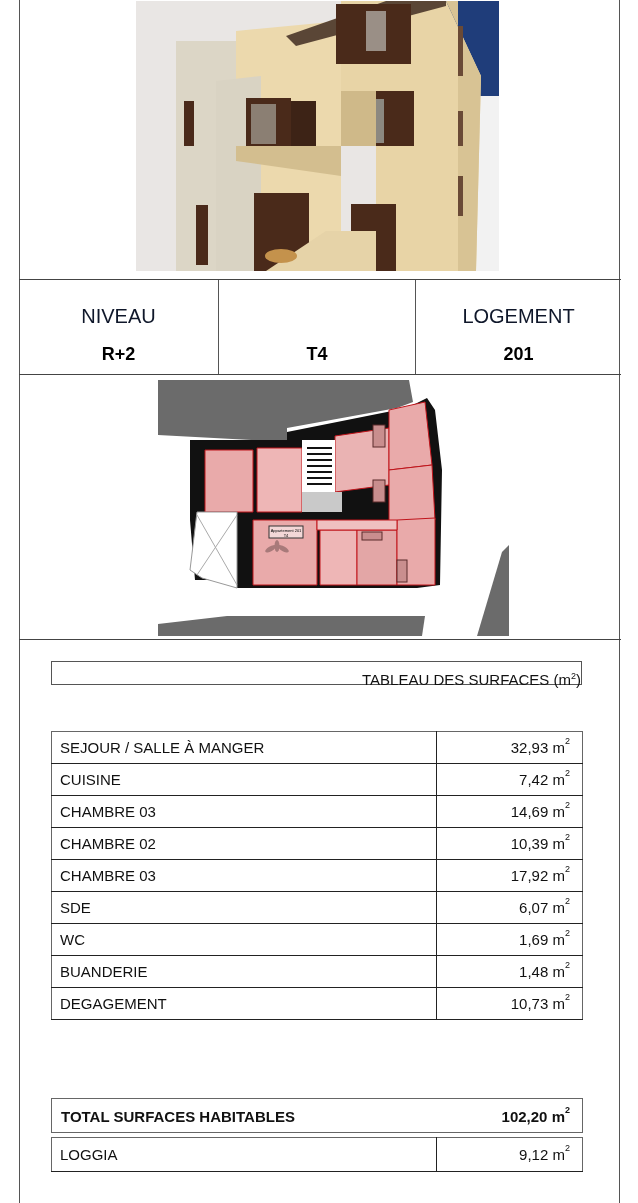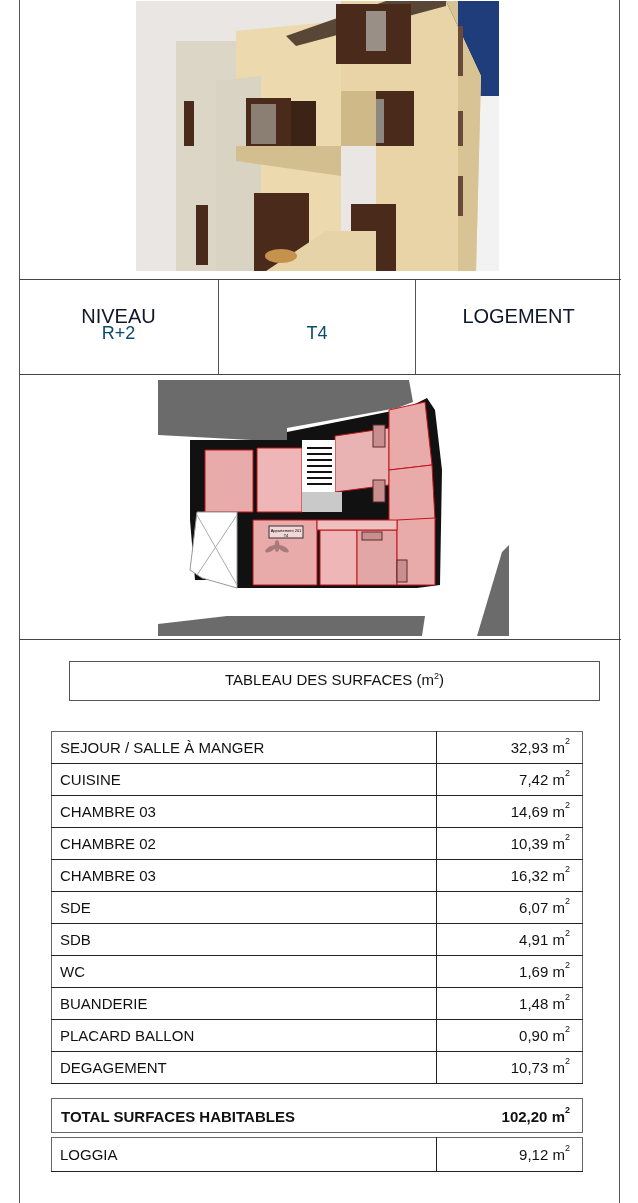--- a/index.html
+++ b/index.html
@@ -4,23 +4,23 @@
 <style>
   html, body { margin:0; padding:0; background:#ffffff; }
   body { width:638px; height:1203px; position:relative; overflow:hidden; font-family:"Liberation Sans", sans-serif; color:#111; }
   .frame { position:absolute; left:19px; top:0; width:601px; height:1203px; border-left:1px solid #555; border-right:1px solid #555; box-sizing:border-box; }
   .render { position:absolute; left:136px; top:1px; width:363px; height:270px; overflow:hidden; }
   .hline { position:absolute; left:19px; width:602px; height:1px; background:#444; }
   .info { position:absolute; left:19px; top:280px; width:602px; height:94px; display:flex; }
   .info .cell { position:relative; height:94px; text-align:center; box-sizing:border-box; }
   .info .cell + .cell { border-left:1px solid #555; }
   .info .lbl { position:absolute; left:0; right:0; top:25px; font-size:20px; color:#0f172a; }
-  .info .val { position:absolute; left:0; right:0; top:43px; font-size:18px; font-weight:normal; color:#0c4a6e; }
+  .info .val { position:absolute; left:0; right:0; top:64px; font-size:18px; font-weight:bold; color:#000000; }
   .plan { position:absolute; left:157px; top:380px; width:355px; height:256px; }
-  .title-box { position:absolute; left:69px; top:661px; width:531px; height:40px; border:1px solid #555; box-sizing:border-box; text-align:center; font-size:15px; line-height:35px; }
+  .title-box { position:absolute; left:51px; top:661px; width:531px; height:24px; border:1px solid #555; box-sizing:border-box; text-align:right; font-size:15px; line-height:35px; }
   sup { font-size:9px; vertical-align:top; position:relative; top:-3px; }
   table.surf { position:absolute; left:51px; border-collapse:collapse; width:532px; font-size:15px; }
   table.surf td { border:1px solid #222; height:32px; padding:0 8px; box-sizing:border-box; }
   table.surf td.v { width:146px; text-align:right; padding-right:12px; }
   table.surf tr:first-child td { border-top-color:#666; }
   table.surf td:first-child { border-left-color:#666; }
   table.surf td:last-child { border-right-color:#666; }
   .total { position:absolute; left:51px; top:1098px; width:532px; height:35px; border:1px solid #666; box-sizing:border-box; font-weight:bold; font-size:15px;text-decoration:underline; }
   .total .l { position:absolute; left:9px; top:9px; }
   .total .r { position:absolute; right:12px; top:9px; }
@@ -73,20 +73,21 @@
 <div class="info">
   <div class="cell" style="width:199px">
     <div class="lbl">NIVEAU</div>
     <div class="val">R+2</div>
   </div>
   <div class="cell" style="width:197px">
     <div class="val">T4</div>
   </div>
   <div class="cell" style="width:206px">
     <div class="lbl">LOGEMENT</div>
+    <div class="val">201</div>
   </div>
 </div>
 
 <div class="hline" style="top:374px"></div>
 
 <div class="plan">
   <svg width="355" height="256" viewBox="0 0 355 256" xmlns="http://www.w3.org/2000/svg">
 
     <polygon points="1,0 252,0 256,22 240,28 130,48 130,62 1,55" fill="#6b6b6b"></polygon>
     <polygon points="1,244 70,236 268,236 265,256 1,256" fill="#6b6b6b"></polygon>
@@ -159,41 +160,33 @@
     <tr>
         <td>CHAMBRE 03</td>
         <td class="v"><span>14,69</span> <span>m</span><sup>2</sup></td>
       </tr>
     <tr>
         <td>CHAMBRE 02</td>
         <td class="v"><span>10,39</span> <span>m</span><sup>2</sup></td>
       </tr>
     <tr>
         <td>CHAMBRE 03</td>
-        <td class="v"><span>16,32</span> <span>m</span><sup>2</sup></td>
+        <td class="v"><span>17,92</span> <span>m</span><sup>2</sup></td>
       </tr>
     <tr>
         <td>SDE</td>
         <td class="v"><span>6,07</span> <span>m</span><sup>2</sup></td>
       </tr>
     <tr>
-        <td>SDB</td>
-        <td class="v"><span>4,91</span> <span>m</span><sup>2</sup></td>
-      </tr>
-    <tr>
         <td>WC</td>
         <td class="v"><span>1,69</span> <span>m</span><sup>2</sup></td>
       </tr>
     <tr>
         <td>BUANDERIE</td>
         <td class="v"><span>1,48</span> <span>m</span><sup>2</sup></td>
-      </tr>
-    <tr>
-        <td>PLACARD BALLON</td>
-        <td class="v"><span>0,90</span> <span>m</span><sup>2</sup></td>
       </tr>
     <tr>
         <td>DEGAGEMENT</td>
         <td class="v"><span>10,73</span> <span>m</span><sup>2</sup></td>
       </tr>
   </tbody>
 </table>
 
 <div class="total">
   <span class="l">TOTAL SURFACES HABITABLES</span>

